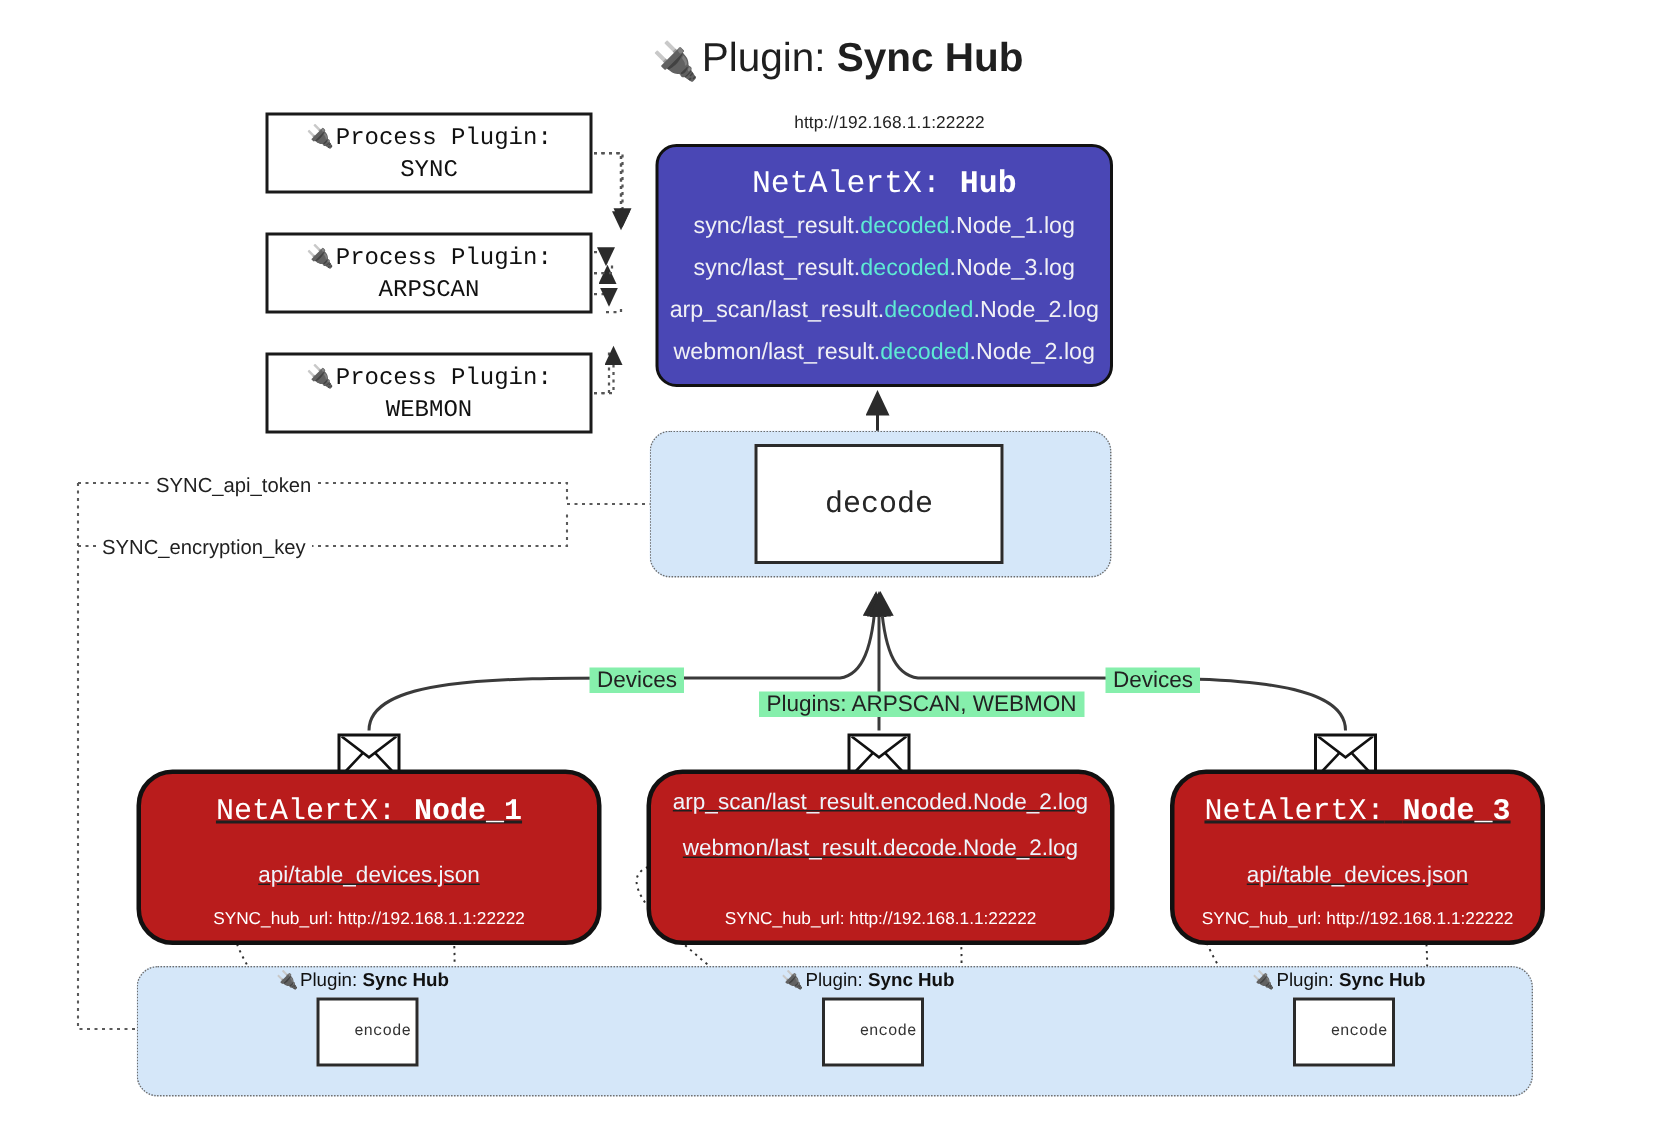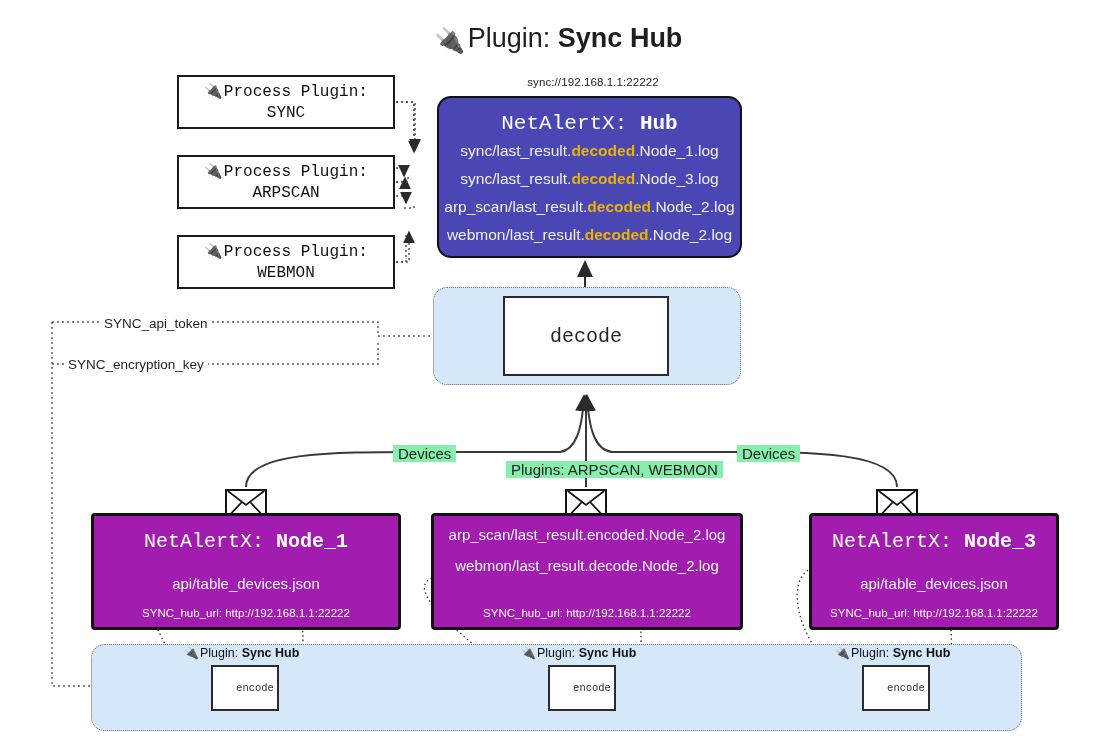--- a/index.html
+++ b/index.html
@@ -24,50 +24,50 @@
   .proc-box .l2{white-space:nowrap;}
 
   
   #hub-url{left:448px;top:76px;width:290px;text-align:center;font-size:11.5px;color:#222;letter-spacing:.1px;}
   #hub-box{left:437px;top:96px;width:305px;height:162px;background:#4a47b5;border:2.5px solid #111;
            border-radius:14px;box-sizing:border-box;}
   #hub-title{margin-top:14px;text-align:center;color:#fff;font-size:21px;
              font-family:"Liberation Mono","DejaVu Sans Mono",monospace;}
   #hub-title .b{font-weight:700;}
   .hub-line{color:#f0f0f5;font-size:15.5px;line-height:25px;margin-top:3px;text-align:center;white-space:nowrap;}
-  .hub-line b{font-weight:700;color:#eab308;}
+  .hub-line b{font-weight:400;color:#5eead4;}
 
   
   #decode-wrap{left:433px;top:287px;width:308px;height:98px;background:#d5e7f9;
                border:1.6px dotted #6d6d6d;border-radius:14px;box-sizing:border-box;}
   #decode-box{left:503px;top:296px;width:166px;height:80px;background:#fff;border:2px solid #2b2b2b;
               display:flex;align-items:center;justify-content:center;font-size:20px;color:#262626;
               font-family:"Liberation Mono","DejaVu Sans Mono",monospace;box-sizing:border-box;text-align:right;}
 
   
   .keylbl{font-size:13.5px;color:#1f1f1f;background:#fff;padding:0 4px;white-space:nowrap;}
   #lbl-token{left:100px;top:316px;}
   #lbl-enckey{left:64px;top:357px;}
 
   
   .edgelbl{font-size:15px;color:#222;background:#86efac;padding:0 5px;white-space:nowrap;}
   #lbl-dev-left{left:393px;top:445px;}
   #lbl-dev-right{left:737px;top:445px;}
   #lbl-plugins{left:506px;top:461px;}
 
   
-  .node{border:3px solid #111;border-radius:4px;background:#a21caf;box-sizing:border-box;}
+  .node{border:3px solid #111;border-radius:24px;background:#b91c1c;box-sizing:border-box;text-decoration:underline;}
   .node .ntitle{text-align:center;color:#fff;font-size:20px;margin-top:14px;
                 font-family:"Liberation Mono","DejaVu Sans Mono",monospace;}
   .node .ntitle .b{font-weight:700;}
   .node .nline{text-align:center;color:#eef4fb;font-size:15px;line-height:25px;white-space:nowrap;}
   .node .nurl{position:absolute;left:0;width:100%;bottom:8px;text-align:center;color:#fff;font-size:11.5px;white-space:nowrap;}
   #node1{left:91px;top:513px;width:310px;height:117px;}
   #node2{left:431px;top:513px;width:312px;height:117px;}
-  #node3{left:809px;top:513px;width:250px;height:117px;}
+  #node3{left:780px;top:513px;width:250px;height:117px;}
   #node1 .nline{margin-top:18px;}
   #node3 .nline{margin-top:18px;}
   #node2 .nline{margin-top:6px;}
 
   
   .envelope{width:42px;height:30px;background:#fff;border:2px solid #111;box-sizing:border-box;}
   #env1{left:225px;top:489px;}
   #env2{left:565px;top:489px;}
   #env3{left:876px;top:489px;}
 
@@ -157,21 +157,21 @@
 </div>
 <div class="abs proc-box" style="left:177px;top:155px;">
   <div class="l1"><span class="plug">🔌</span><span>Process Plugin:</span></div>
   <div class="l2">ARPSCAN</div>
 </div>
 <div class="abs proc-box" style="left:177px;top:235px;">
   <div class="l1"><span class="plug">🔌</span><span>Process Plugin:</span></div>
   <div class="l2">WEBMON</div>
 </div>
 
-<div class="abs" id="hub-url">sync://192.168.1.1:22222</div>
+<div class="abs" id="hub-url">http://192.168.1.1:22222</div>
 <div class="abs" id="hub-box">
   <div id="hub-title">
     <span>NetAlertX:</span>
     <span class="b">Hub</span>
   </div>
   <div class="hub-line"><span>sync/last_result.</span><b>decoded</b><span>.Node_1.log</span></div>
   <div class="hub-line"><span>sync/last_result.</span><b>decoded</b><span>.Node_3.log</span></div>
   <div class="hub-line"><span>arp_scan/last_result.</span><b>decoded</b><span>.Node_2.log</span></div>
   <div class="hub-line"><span>webmon/last_result.</span><b>decoded</b><span>.Node_2.log</span></div>
 </div>

